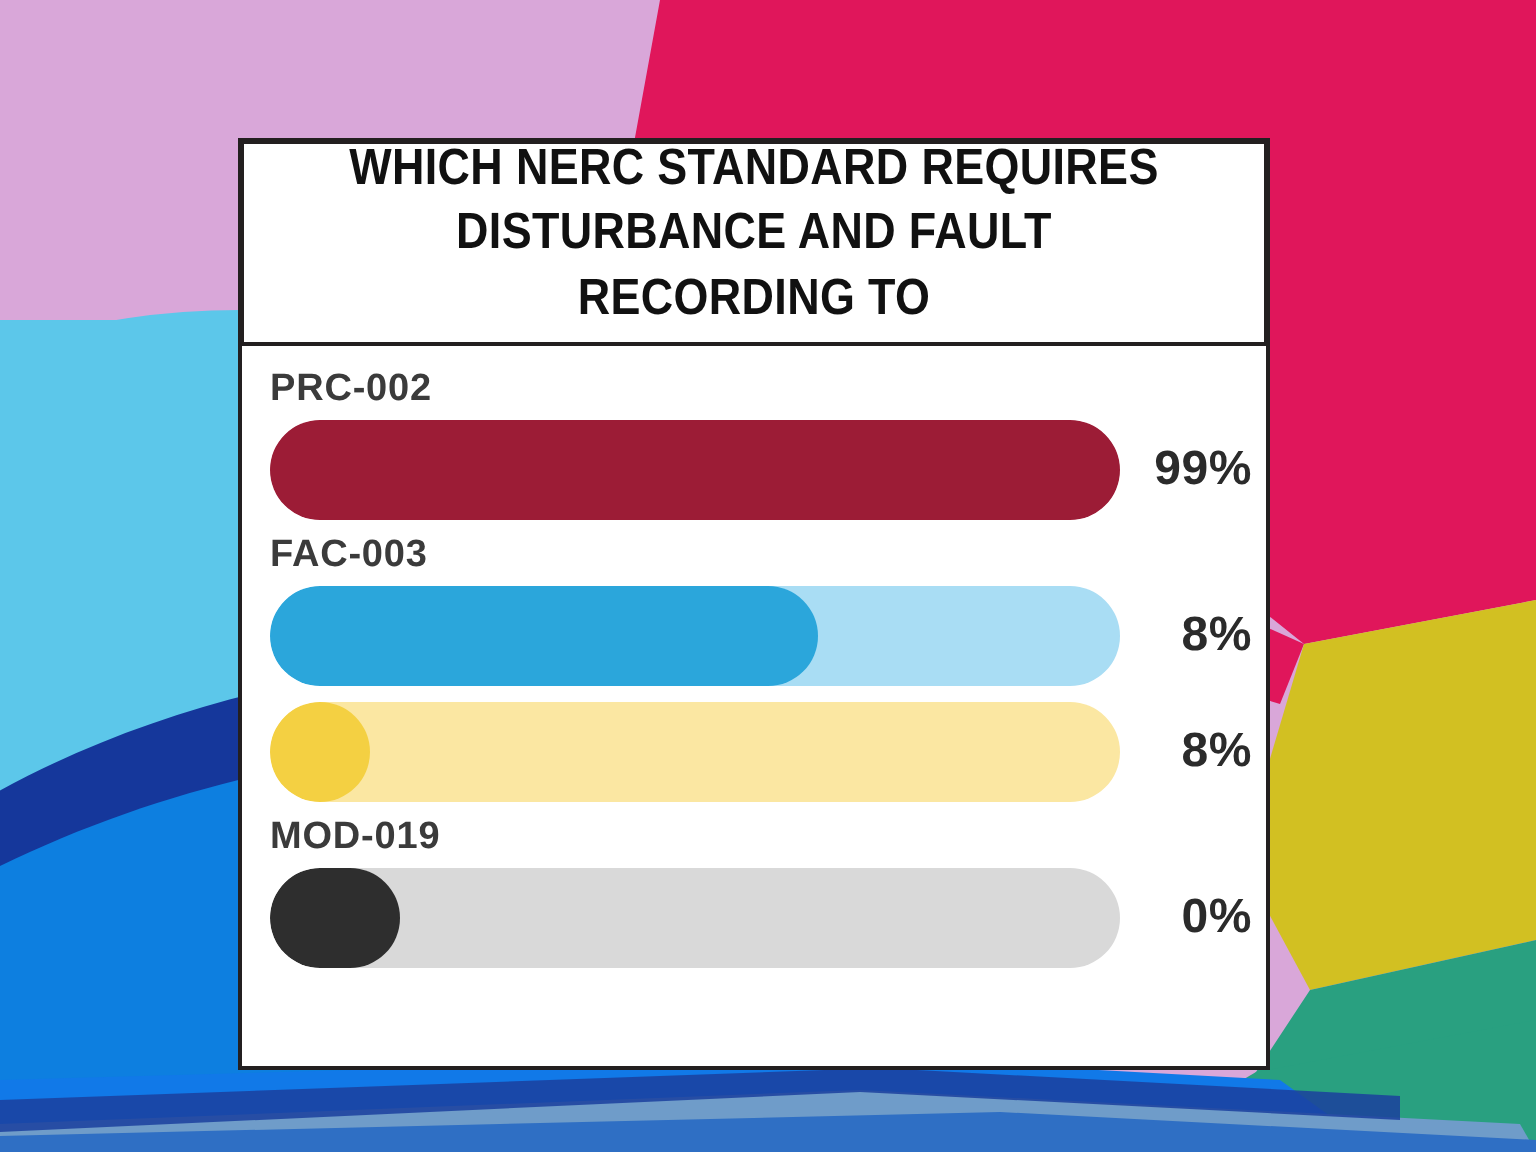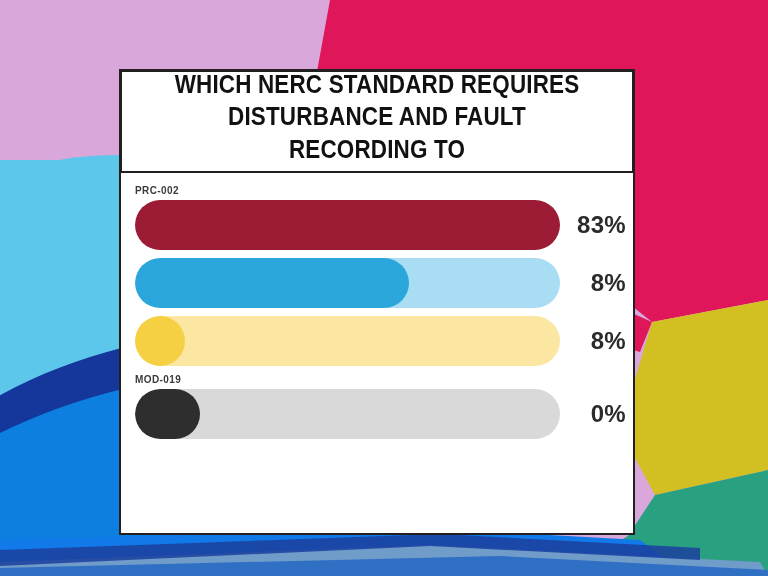--- a/index.html
+++ b/index.html
@@ -74,21 +74,21 @@
 
   .poll-row {
     display: block;
     margin-bottom: 8px;
   }
   .poll-row:last-child { margin-bottom: 0; }
 
   .option-label {
     font-family: "Liberation Sans", sans-serif;
     font-weight: bold;
-    font-size: 10px;
+    font-size: 19px;
     letter-spacing: 0.4px;
     color: #3b3b3b;
     margin-bottom: 4px;
     line-height: 1.1;
   }
 
   .bar-line {
     display: flex;
     align-items: center;
   }
@@ -168,25 +168,26 @@
 
   <div id="poll-card">
     <div class="poll-list">
 
       <div class="poll-row">
         <div class="option-label">PRC-002</div>
         <div class="bar-line">
           <div class="bar-track" style="background: rgb(208, 139, 154);">
             <div class="bar-fill" style="background: rgb(156, 28, 54); width: 100%;"></div>
           </div>
-          <div class="pct">83%</div>
-        </div>
-      </div>
-
-      <div class="poll-row">
+          <div class="pct">99%</div>
+        </div>
+      </div>
+
+      <div class="poll-row">
+        <div class="option-label">FAC-003</div>
         <div class="bar-line">
           <div class="bar-track" style="background: rgb(169, 221, 244);">
             <div class="bar-fill" style="background: rgb(43, 166, 219); width: 64.5%;"></div>
           </div>
           <div class="pct">8%</div>
         </div>
       </div>
 
       <div class="poll-row">
         <div class="bar-line">

